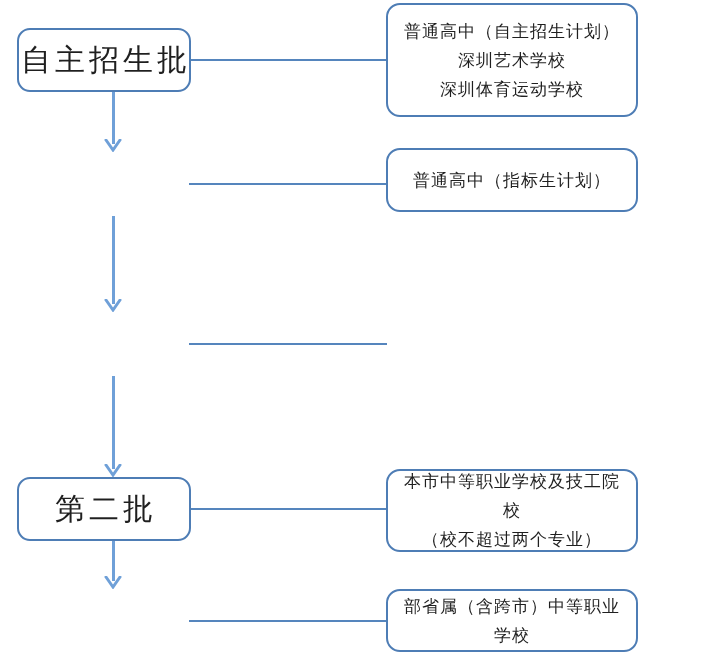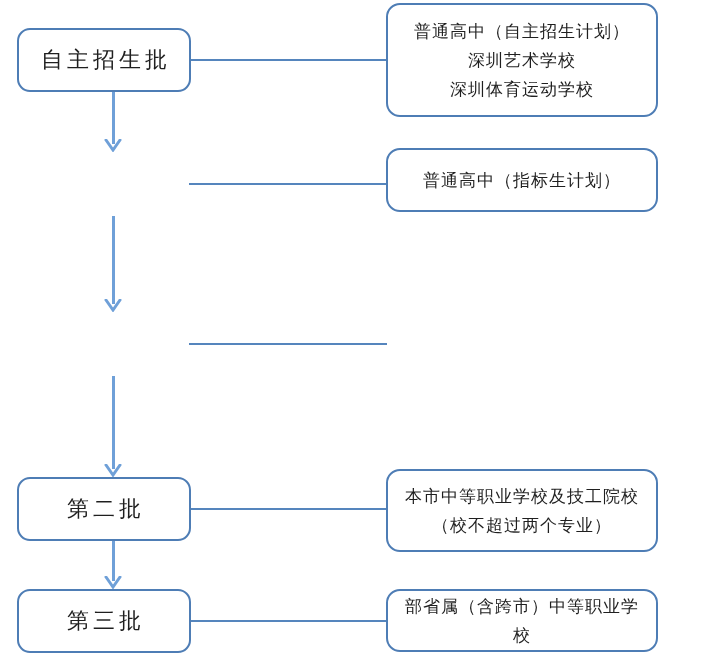--- a/index.html
+++ b/index.html
@@ -26,32 +26,32 @@
     border: 2px solid var(--border-c);
     border-radius: 13px;
     background: #ffffff;
     display: flex;
     align-items: center;
     justify-content: center;
     z-index: 2;
   }
   .lbox .label {
     color: var(--text-c);
-    font-size: 22px;
+    font-size: 30px;
     letter-spacing: 4px;
     text-indent: 4px;
     white-space: nowrap;
     text-align: right;
   }
 
   
   .rbox {
     position: absolute;
     left: 386px;
-    width: 272px;
+    width: 252px;
     border: 2px solid var(--border-c);
     border-radius: 14px;
     background: #ffffff;
     display: flex;
     align-items: center;
     justify-content: center;
     z-index: 2;
     box-sizing: border-box;
   }
   .rbox .detail {
@@ -172,21 +172,18 @@
 （校不超过两个专业）</span>
   </div>
 
   <div class="varrow" id="varrow-4">
     <div class="stem"></div>
     <svg width="18" height="13" viewBox="0 0 18 13">
       <path d="M2,1 L9,11 L16,1" fill="none" stroke="currentColor" stroke-width="3" stroke-linecap="round"></path>
     </svg>
   </div>
 
-  <div class="lbox" id="lbox-5">
-    <span class="label">第三批</span>
-  </div>
   <div class="hline" id="hline-5"></div>
   <div class="rbox" id="rbox-5">
     <span class="detail">部省属（含跨市）中等职业学校</span>
   </div>
 
 </div>
 
 </body></html>

